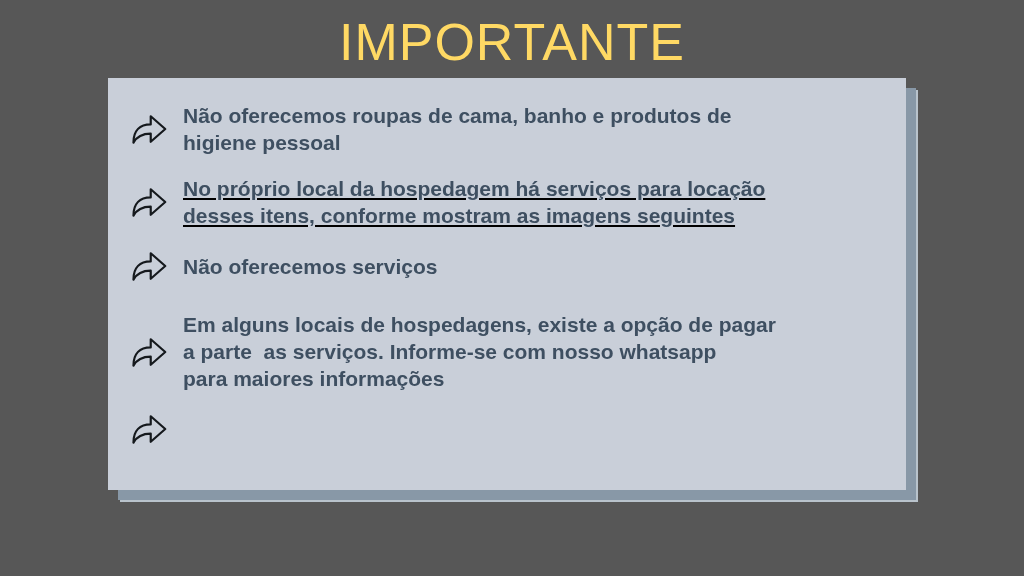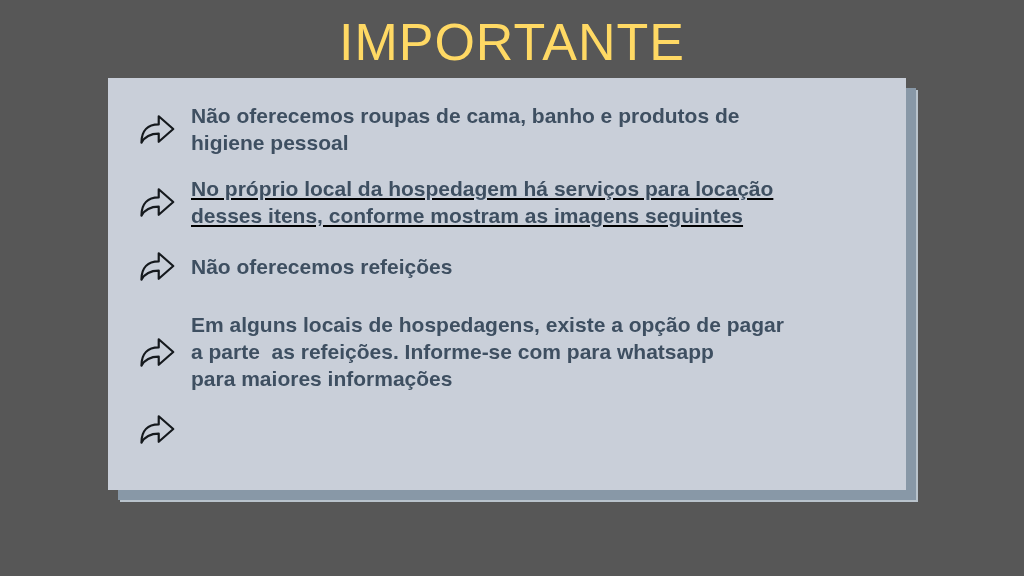--- a/index.html
+++ b/index.html
@@ -34,21 +34,21 @@
     letter-spacing:1px;
   }
   .info-card{
     position:absolute;
     left:108px;
     top:78px;
     width:798px;
     height:412px;
     background:var(--card);
     box-shadow:10px 10px 0 var(--shadow), 12px 12px 0 var(--shadow-rim);
-    padding:24px 16px 0 28px;
+    padding:24px 16px 0 20px;
     display:flex;
     flex-direction:column;
   }
   .list-item{
     display:flex;
     align-items:center;
     gap:15px;
   }
   .list-item.m19{margin-top:19px;text-decoration:underline;}
   .list-item.m16{margin-top:16px;}
@@ -88,29 +88,29 @@
         <path d="M6 36 C 6 23, 13 16, 25 16 L 25 7 L 41 21 L 25 35 L 25 26 C 15.5 26, 9.5 29.5, 6 36 Z" fill="none" stroke="#15191d" stroke-width="2.4" stroke-linejoin="round"></path>
       </svg>
       <div class="bullet-text">No próprio local da hospedagem há serviços para locação
 desses itens, conforme mostram as imagens seguintes</div>
     </div>
 
     <div class="list-item m16">
       <svg class="bullet-icon" viewBox="0 0 44 42">
         <path d="M6 36 C 6 23, 13 16, 25 16 L 25 7 L 41 21 L 25 35 L 25 26 C 15.5 26, 9.5 29.5, 6 36 Z" fill="none" stroke="#15191d" stroke-width="2.4" stroke-linejoin="round"></path>
       </svg>
-      <div class="bullet-text">Não oferecemos refeições</div>
+      <div class="bullet-text">Não oferecemos serviços</div>
     </div>
 
     <div class="list-item m24">
       <svg class="bullet-icon" viewBox="0 0 44 42">
         <path d="M6 36 C 6 23, 13 16, 25 16 L 25 7 L 41 21 L 25 35 L 25 26 C 15.5 26, 9.5 29.5, 6 36 Z" fill="none" stroke="#15191d" stroke-width="2.4" stroke-linejoin="round"></path>
       </svg>
       <div class="bullet-text">Em alguns locais de hospedagens, existe a opção de pagar
-a parte  as refeições. Informe-se com para whatsapp
+a parte  as serviços. Informe-se com nosso whatsapp
 para maiores informações</div>
     </div>
 
     <div class="list-item m16">
       <svg class="bullet-icon" viewBox="0 0 44 42">
         <path d="M6 36 C 6 23, 13 16, 25 16 L 25 7 L 41 21 L 25 35 L 25 26 C 15.5 26, 9.5 29.5, 6 36 Z" fill="none" stroke="#15191d" stroke-width="2.4" stroke-linejoin="round"></path>
       </svg>
     </div>
 
   </div>

